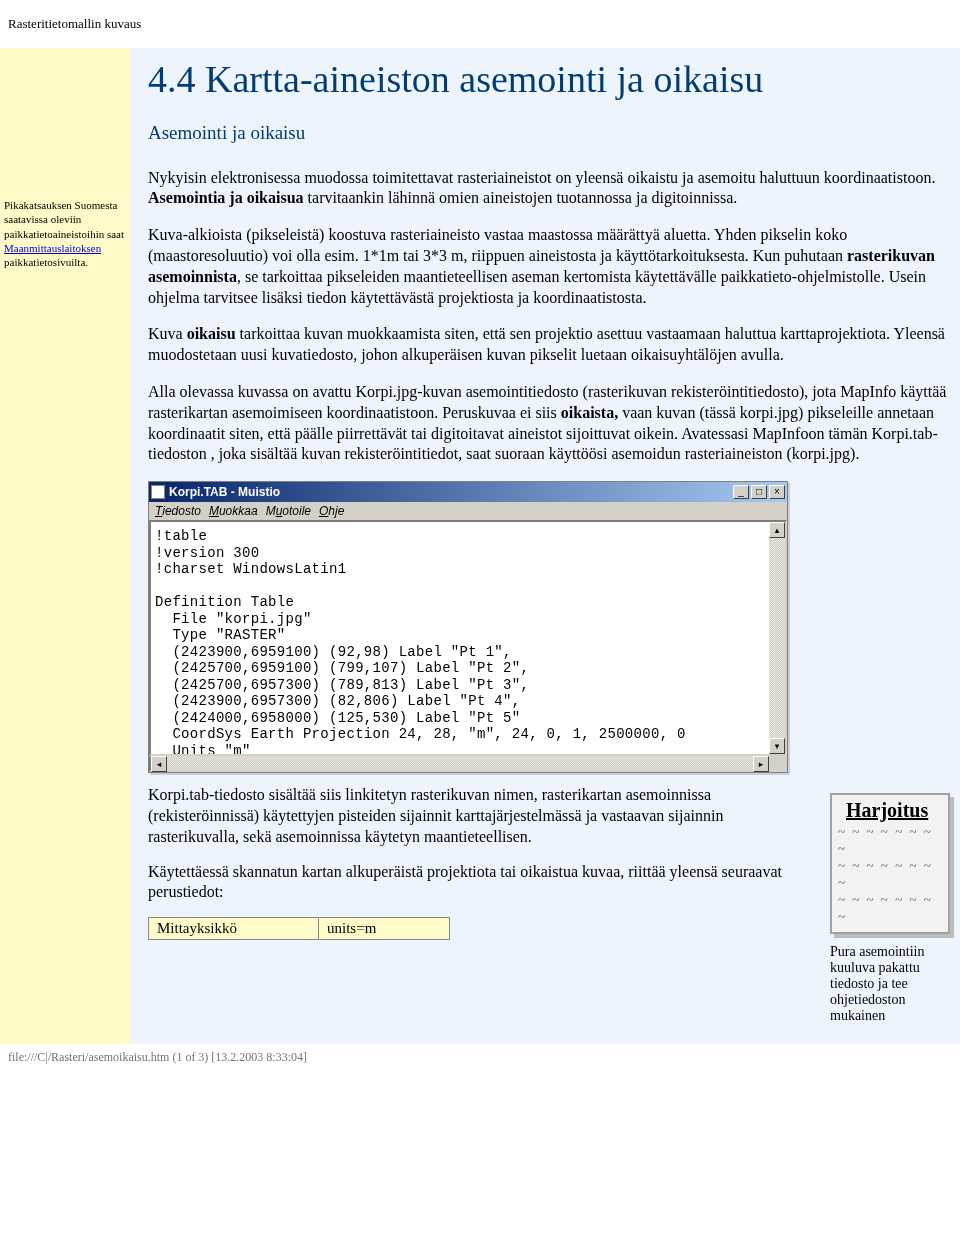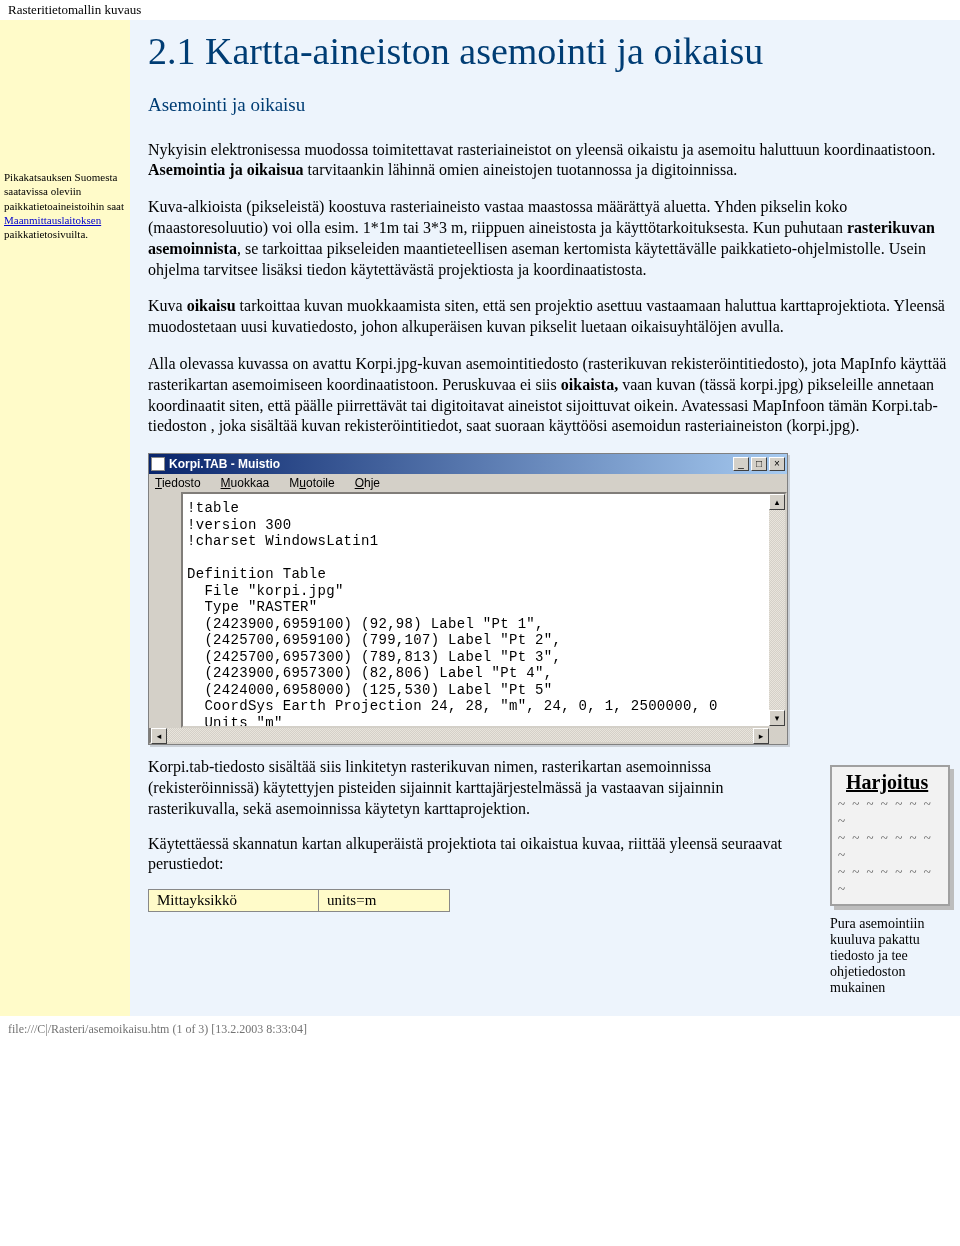--- a/index.html
+++ b/index.html
@@ -5,21 +5,21 @@
   * { box-sizing: border-box; }
   body {
     margin: 0;
     font-family: "Times New Roman", Times, serif;
     font-size: 16px;
     background: #fff;
     color: #000;
   }
   .page-header {
     font-size: 13px;
-    padding: 2px 8px;
+    padding: 16px 8px;
   }
   .layout {
     display: flex;
     align-items: stretch;
   }
   .sidebar {
     width: 130px;
     min-width: 130px;
     background: #fffbc9;
     font-size: 11px;
@@ -91,31 +91,31 @@
     border-right-color: #404040;
     border-bottom-color: #404040;
     font-size: 10px;
     line-height: 12px;
     text-align: center;
     color: #000;
     font-family: "Arial", sans-serif;
   }
   .np-menu {
     display: flex;
-    gap: 20px;
+    gap: 8px;
     padding: 2px 6px;
     background: #d4d0c8;
+    font-style: italic;
   }
   .np-menu span { }
   .np-menu span u { text-decoration: underline; }
   .np-body {
     display: flex;
     background: #fff;
     border: 2px inset #d4d0c8;
-    margin-left: 32px;
   }
   .np-text {
     flex: 1;
     font-family: "Fixedsys","Courier New",monospace;
     font-size: 14px;
     white-space: pre;
     padding: 6px 4px 2px 4px;
     line-height: 1.18;
     letter-spacing: 0.3px;
     height: 232px;
@@ -202,21 +202,21 @@
 
 <div class="layout">
 
   <div class="sidebar">
     <span>Pikakatsauksen Suomesta saatavissa oleviin paikkatietoaineistoihin saat </span>
     <a href="#">Maanmittauslaitoksen</a>
     <span> paikkatietosivuilta.</span>
   </div>
 
   <div class="main">
-    <h1 class="main-title">2.1 Kartta-aineiston asemointi ja oikaisu</h1>
+    <h1 class="main-title">4.4 Kartta-aineiston asemointi ja oikaisu</h1>
     <h2 class="subtitle">Asemointi ja oikaisu</h2>
 
     <p>
       <span>Nykyisin elektronisessa muodossa toimitettavat rasteriaineistot on yleensä oikaistu ja asemoitu haluttuun koordinaatistoon. </span><b>Asemointia ja oikaisua</b><span>  tarvitaankin lähinnä omien aineistojen tuotannossa ja digitoinnissa.</span>
     </p>
 
     <p>
       <span>Kuva-alkioista (pikseleistä) koostuva rasteriaineisto vastaa maastossa määrättyä aluetta.  Yhden pikselin koko (maastoresoluutio) voi olla esim. 1*1m tai 3*3 m, riippuen aineistosta ja käyttötarkoituksesta. Kun puhutaan </span><b>rasterikuvan asemoinnista</b><span>, se tarkoittaa pikseleiden maantieteellisen aseman kertomista käytettävälle paikkatieto-ohjelmistolle. Usein ohjelma tarvitsee lisäksi tiedon käytettävästä projektiosta ja koordinaatistosta.</span>
     </p>
 
@@ -270,21 +270,21 @@
           <div class="np-sbtn" style="width:16px">◂</div>
           <div class="np-htrack"></div>
           <div class="np-sbtn" style="width:16px">▸</div>
           <div class="np-corner"></div>
         </div>
       </div>
     </div>
 
     <div class="bottom-row">
       <div class="bottom-left">
-        <p>Korpi.tab-tiedosto sisältää siis linkitetyn rasterikuvan nimen, rasterikartan asemoinnissa (rekisteröinnissä) käytettyjen pisteiden sijainnit karttajärjestelmässä ja vastaavan sijainnin rasterikuvalla, sekä asemoinnissa käytetyn karttaprojektion.</p>
+        <p>Korpi.tab-tiedosto sisältää siis linkitetyn rasterikuvan nimen, rasterikartan asemoinnissa (rekisteröinnissä) käytettyjen pisteiden sijainnit karttajärjestelmässä ja vastaavan sijainnin rasterikuvalla, sekä asemoinnissa käytetyn maantieteellisen.</p>
         <p>Käytettäessä skannatun kartan alkuperäistä projektiota tai oikaistua kuvaa, riittää yleensä seuraavat perustiedot:</p>
         <table class="mini">
           <tbody>
               <tr>
             <td style="width:170px">Mittayksikkö</td>
             <td style="width:131px">units=m</td>
           </tr>
         </tbody>
           </table>
       </div>

